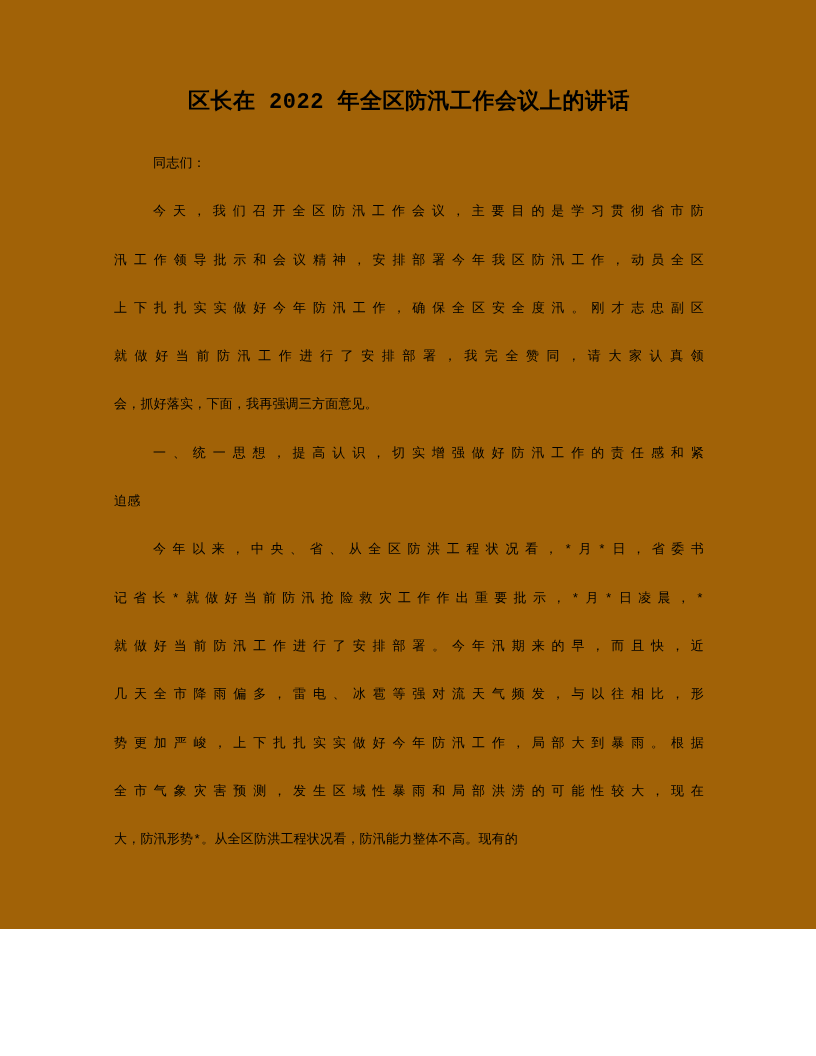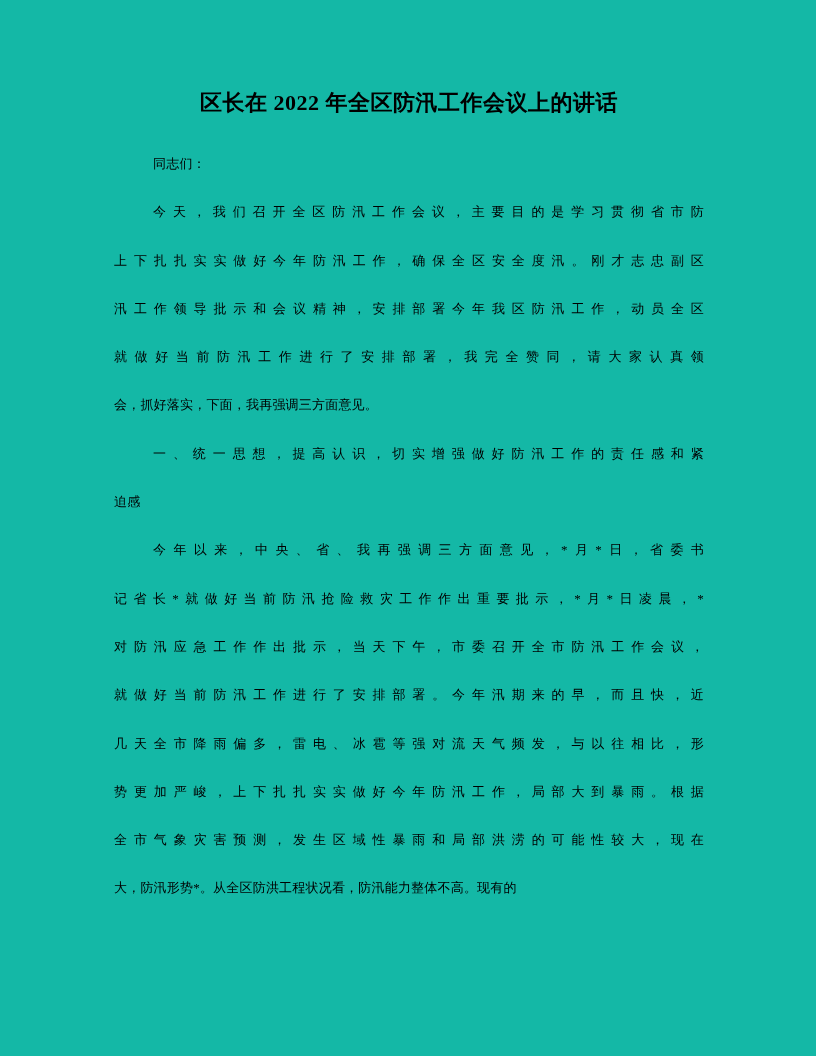--- a/index.html
+++ b/index.html
@@ -1,22 +1,22 @@
 <!DOCTYPE html>
 <html><head>
 <meta charset="utf-8">
 <style>
   html, body { margin: 0; padding: 0; background: #ffffff; }
   .page {
     position: relative;
     width: 816px;
-    height: 1056px;
-    background: #14b8a6;
+    height: 929px;
+    background: #a16207;
     overflow: hidden;
-    font-family: Liberation Serif, serif;
+    font-family: Liberation Mono, monospace;
     color: #000000;
   }
   .doc {
     position: absolute;
     left: 114px;
     top: 88px;
     width: 590px;
   }
   .title {
     font-size: 22px;
@@ -50,29 +50,28 @@
 </head>
 <body>
 
 <div class="page">
   <div class="doc">
     <div class="title">区长在 2022 年全区防汛工作会议上的讲话</div>
 
     <div class="body-lines">
       <div class="line indent">同志们：</div>
       <div class="line indent fill">今天，我们召开全区防汛工作会议，主要目的是学习贯彻省市防</div>
+      <div class="line fill">汛工作领导批示和会议精神，安排部署今年我区防汛工作，动员全区</div>
       <div class="line fill">上下扎扎实实做好今年防汛工作，确保全区安全度汛。刚才志忠副区</div>
-      <div class="line fill">汛工作领导批示和会议精神，安排部署今年我区防汛工作，动员全区</div>
       <div class="line fill">就做好当前防汛工作进行了安排部署，我完全赞同，请大家认真领</div>
       <div class="line">会，抓好落实，下面，我再强调三方面意见。</div>
       <div class="line indent fill">一、统一思想，提高认识，切实增强做好防汛工作的责任感和紧</div>
       <div class="line">迫感</div>
-      <div class="line indent fill">今年以来，中央、省、我再强调三方面意见，*月*日，省委书</div>
+      <div class="line indent fill">今年以来，中央、省、从全区防洪工程状况看，*月*日，省委书</div>
       <div class="line fill">记省长*就做好当前防汛抢险救灾工作作出重要批示，*月*日凌晨，*</div>
-      <div class="line fill">对防汛应急工作作出批示，当天下午，市委召开全市防汛工作会议，</div>
       <div class="line fill">就做好当前防汛工作进行了安排部署。今年汛期来的早，而且快，近</div>
       <div class="line fill">几天全市降雨偏多，雷电、冰雹等强对流天气频发，与以往相比，形</div>
       <div class="line fill">势更加严峻，上下扎扎实实做好今年防汛工作，局部大到暴雨。根据</div>
       <div class="line fill">全市气象灾害预测，发生区域性暴雨和局部洪涝的可能性较大，现在</div>
       <div class="line">大，防汛形势*。从全区防洪工程状况看，防汛能力整体不高。现有的</div>
     </div>
   </div>
 </div>
 
 </body></html>

